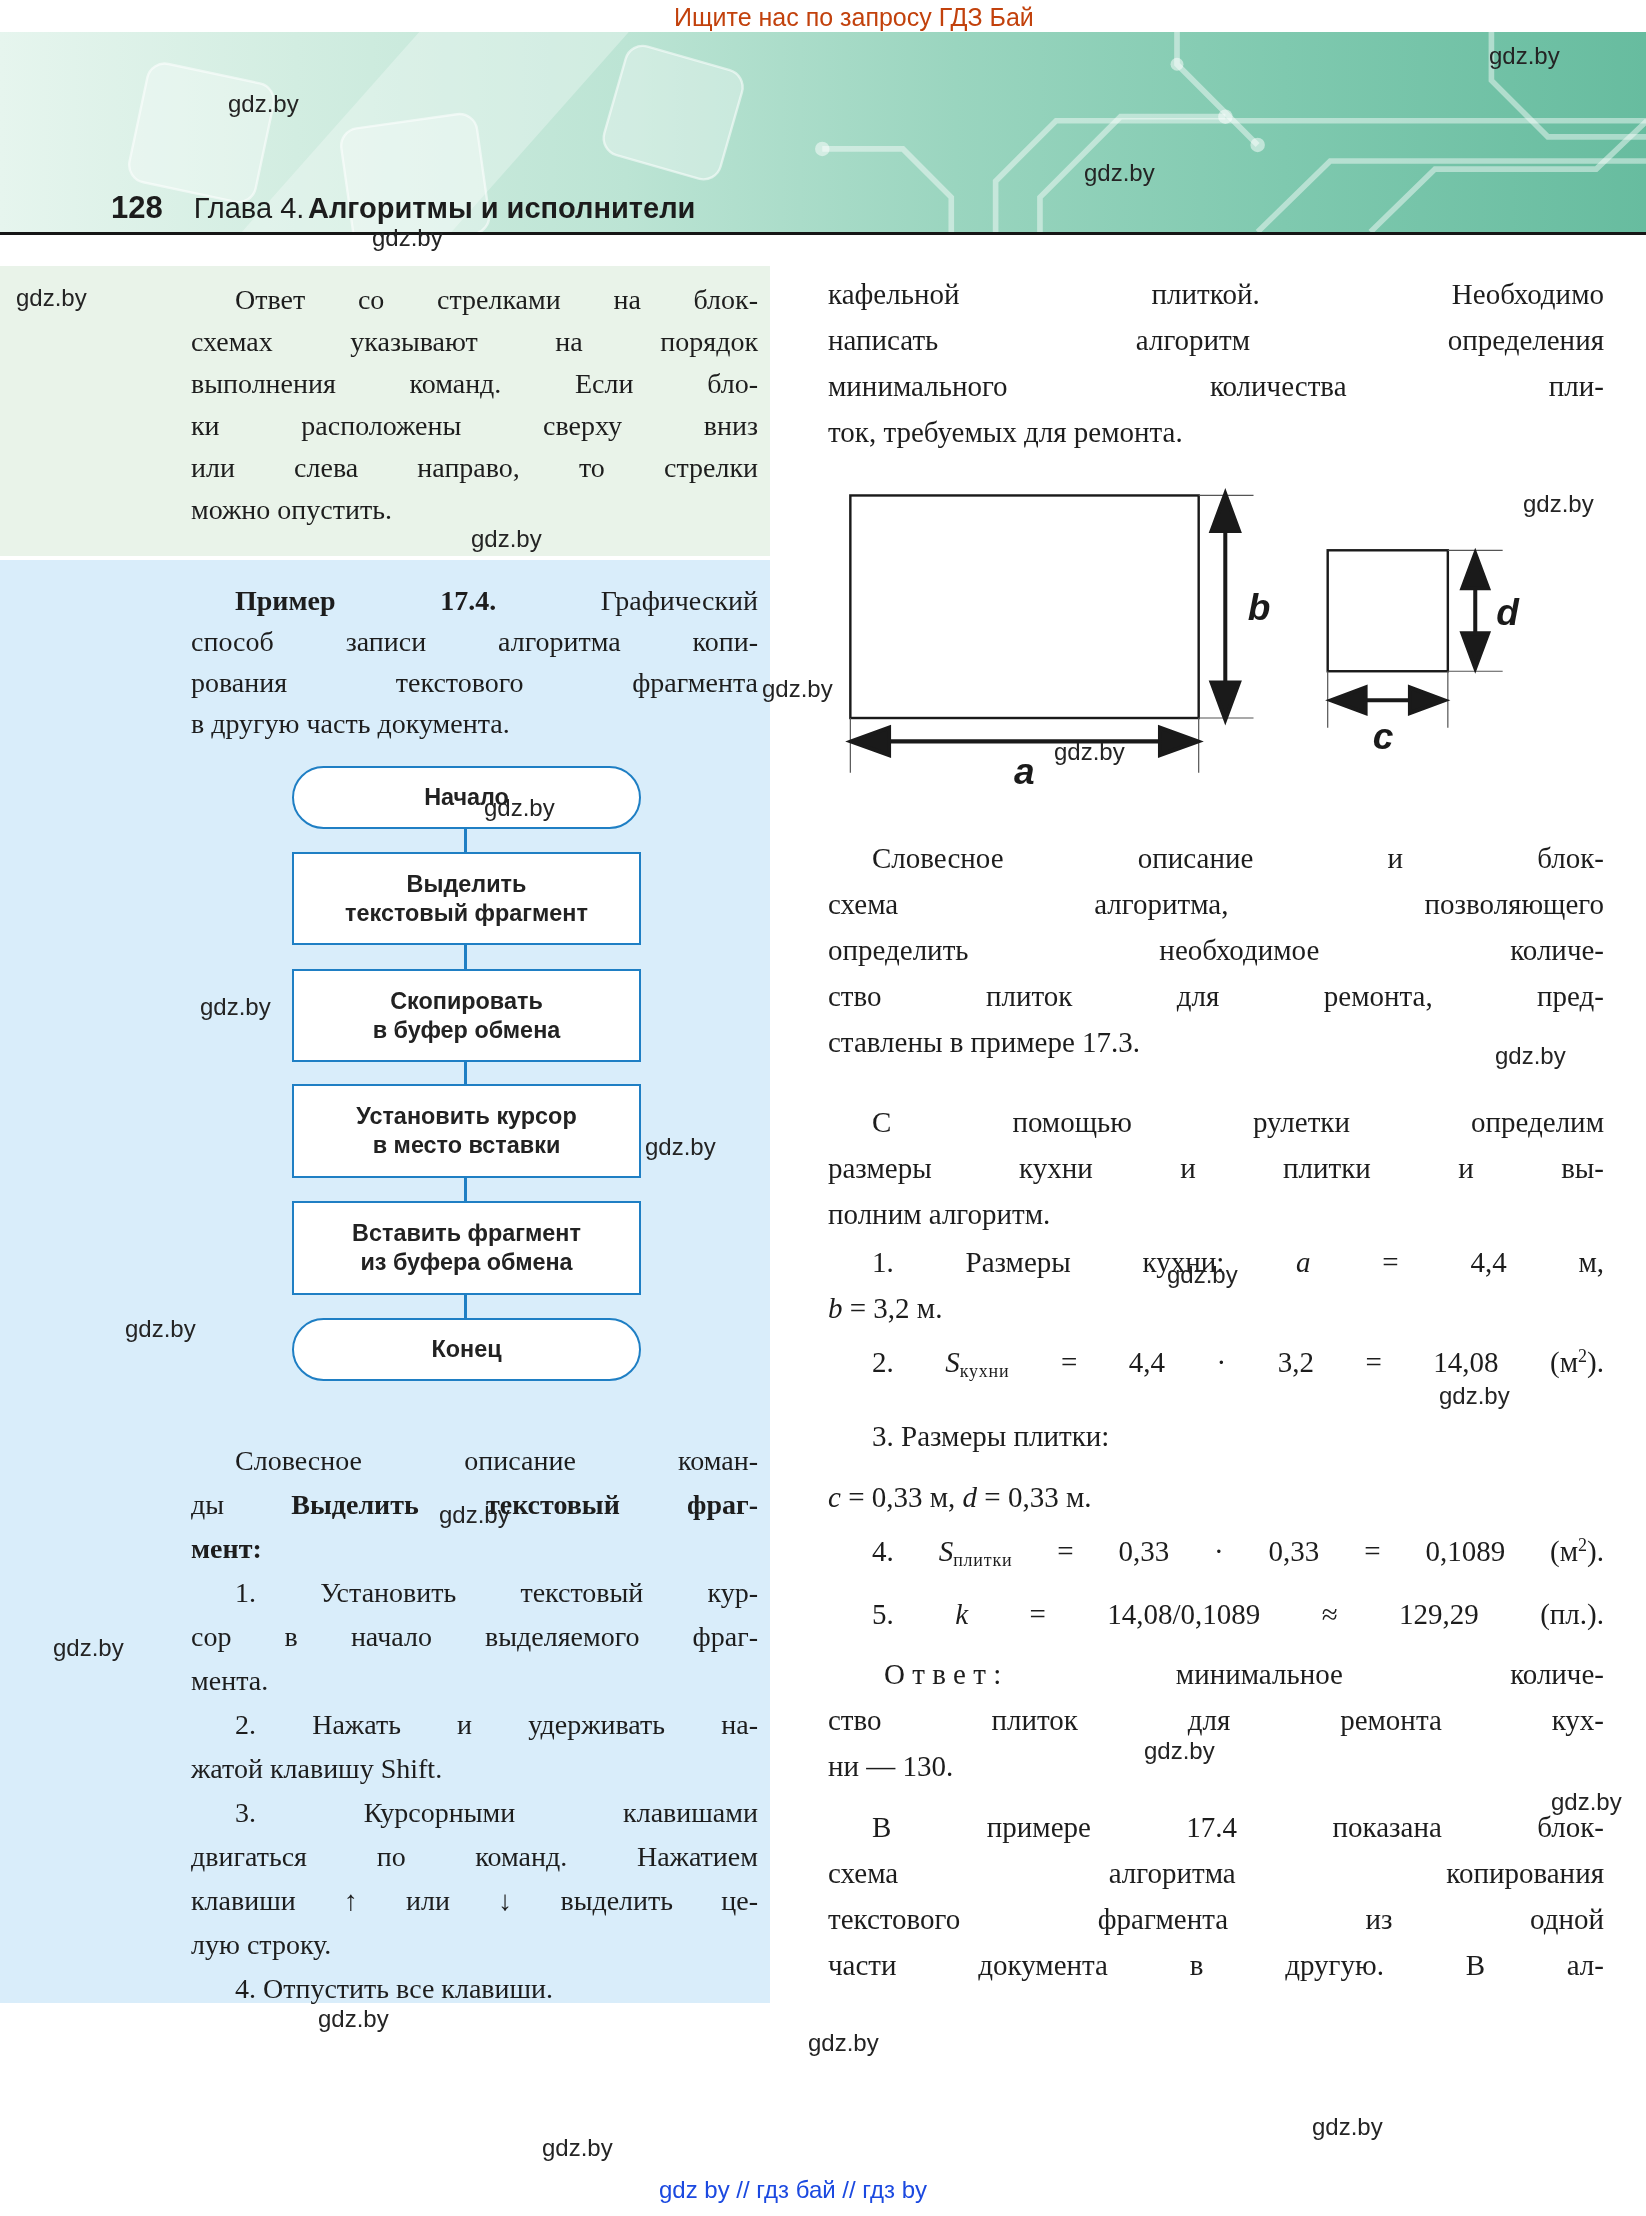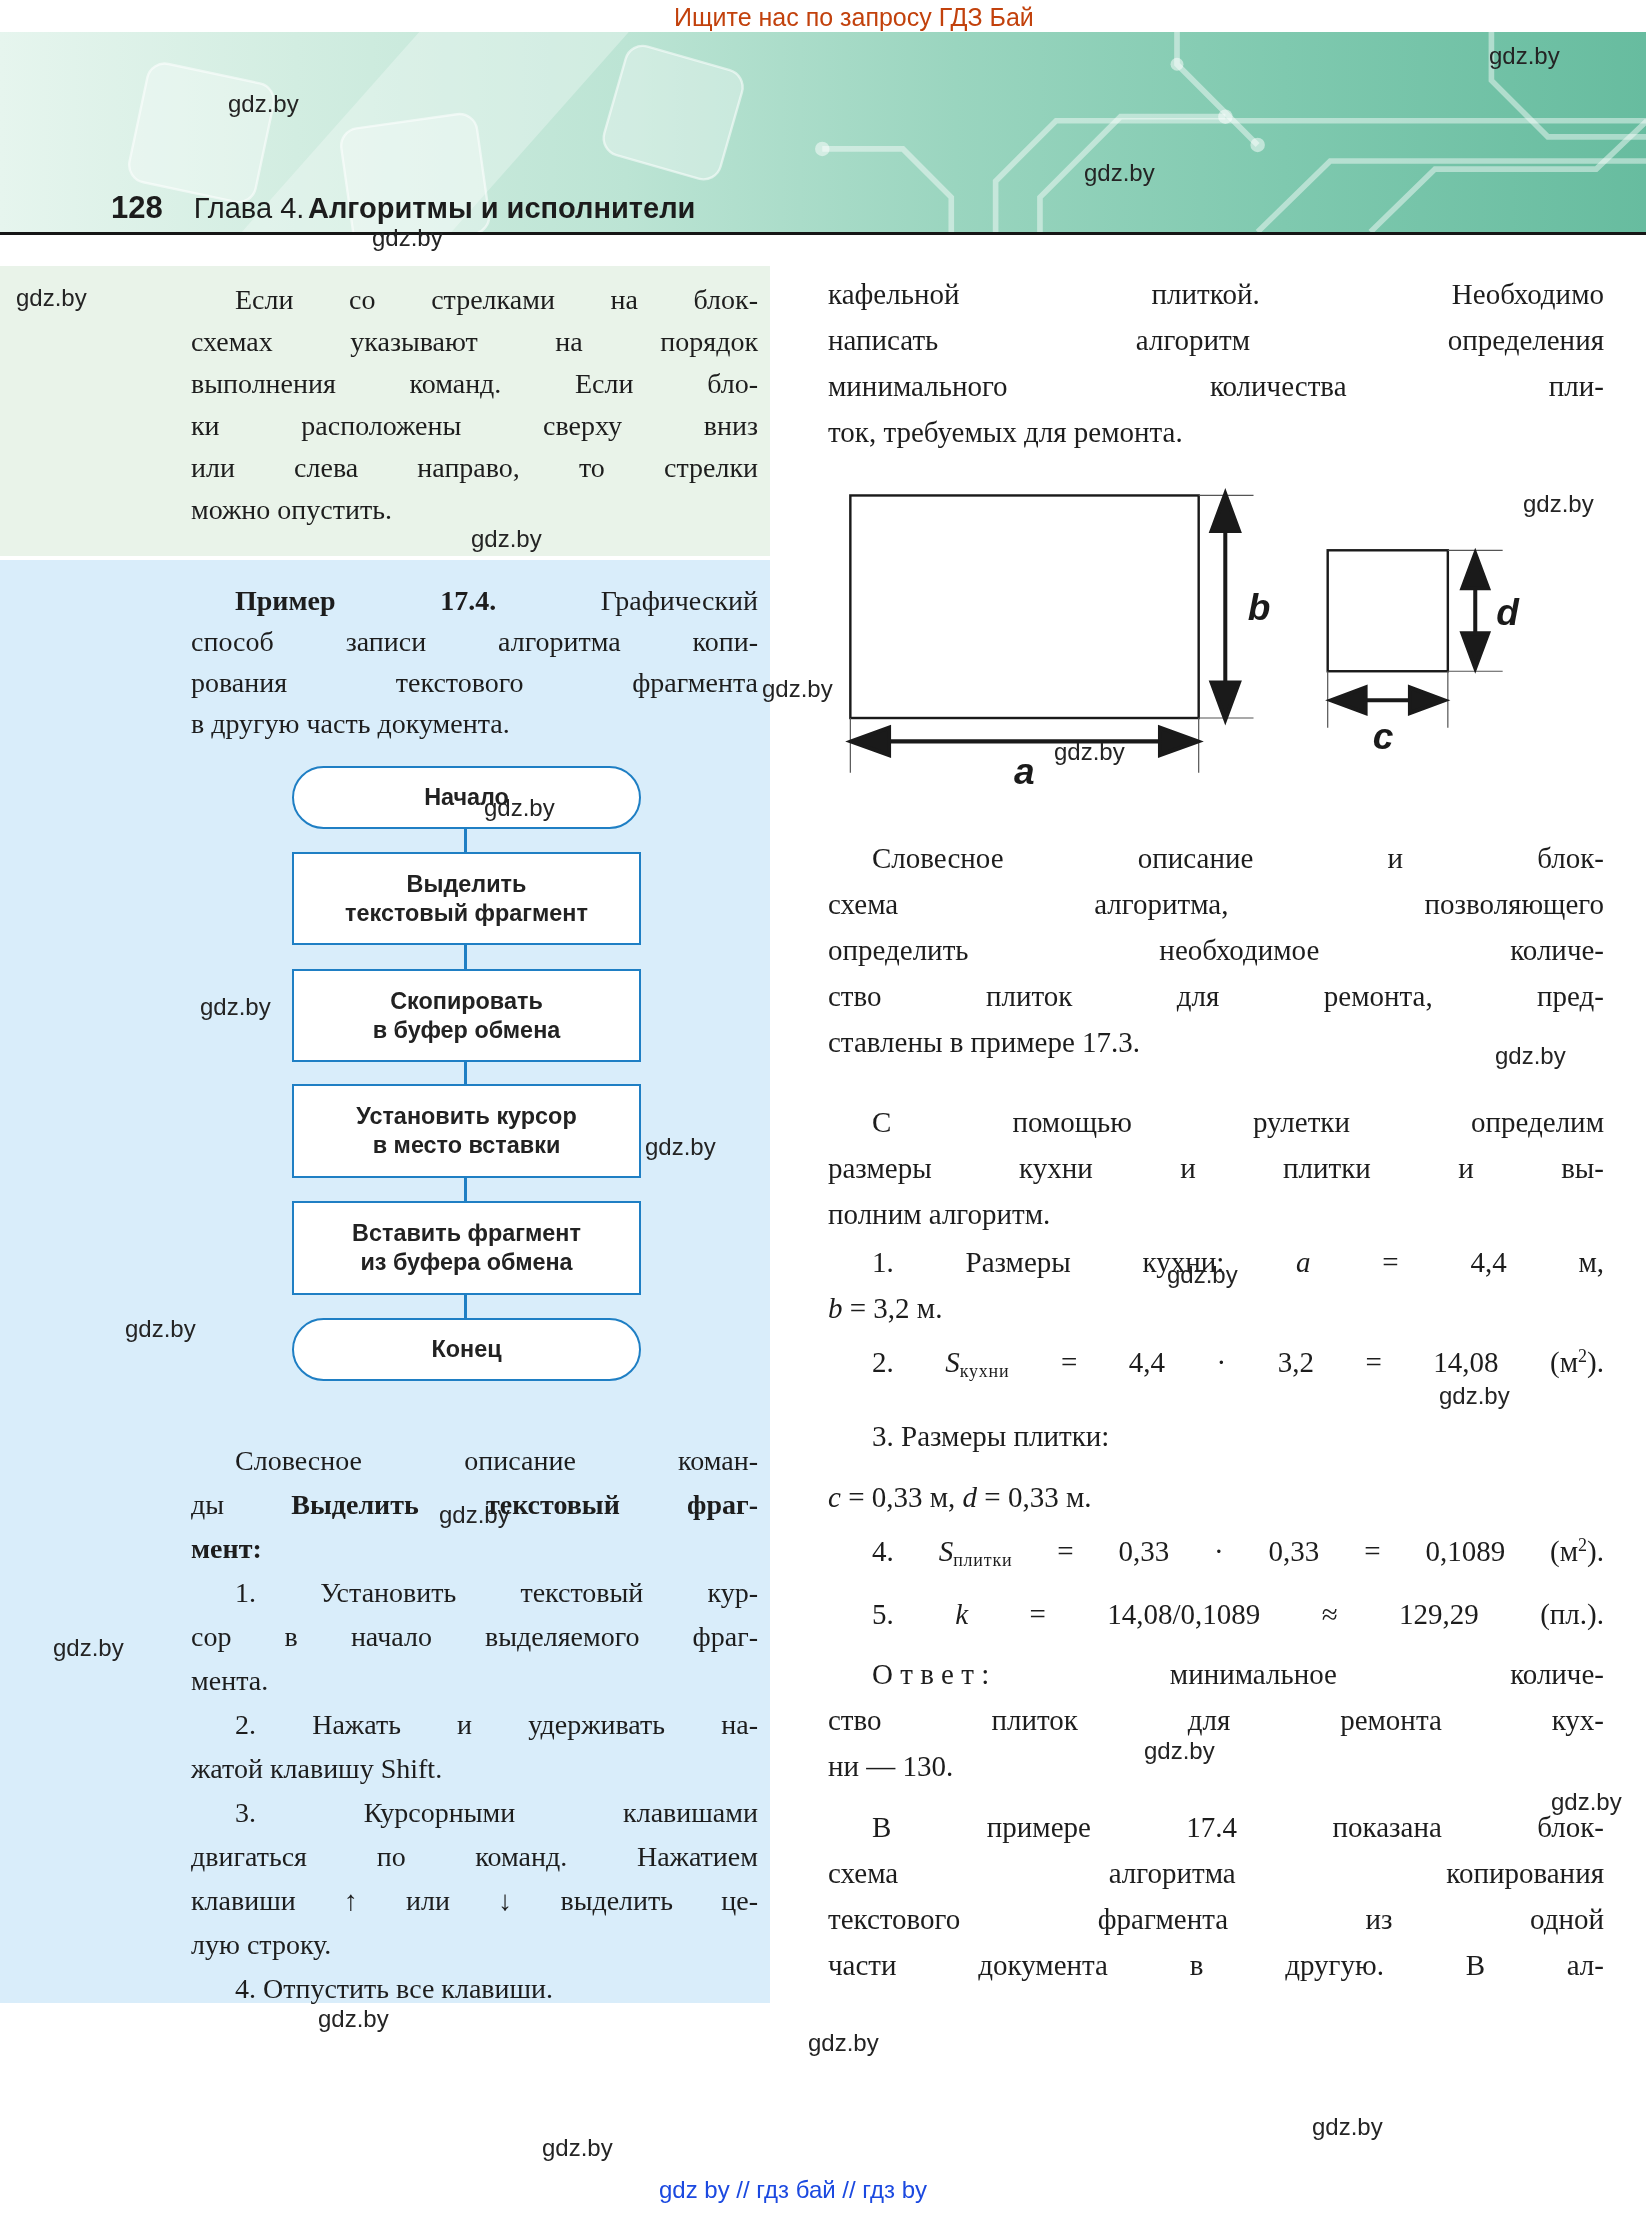--- a/index.html
+++ b/index.html
@@ -29,21 +29,21 @@
   .tb{position:absolute;}
   .ltxt{font-size:28px;line-height:44px;width:567px;left:191px;}
   .rtxt{font-size:29px;line-height:46px;width:776px;left:828px;}
   .ln{text-align:justify;}
   .ln.st{text-align-last:justify;}
   .ln.ind{text-indent:44px;}
   .sg-b{font-weight:700;}
   .sg-i{font-style:italic;}
   .sg-sub{font-size:0.62em;position:relative;top:0.30em;letter-spacing:0.8px;}
   .sg-sup{font-size:0.62em;position:relative;top:-0.55em;}
-  .sg-sp{letter-spacing:7.3px;}
+  .sg-sp{letter-spacing:7.3px;margin-left:12px;}
 
   
   .flow-node{position:absolute;left:292px;width:349px;border:2.4px solid #1f7fc4;background:#ffffff;
              box-sizing:border-box;display:flex;flex-direction:column;align-items:center;justify-content:center;
              font-family:"Liberation Sans",sans-serif;font-weight:700;font-size:23.4px;line-height:29px;
              color:#222222;text-align:center;}
   .flow-term{border-radius:32px;align-items:center;}
   .flow-conn{position:absolute;left:464px;width:3.2px;background:#1f7fc4;}
 
   
@@ -91,21 +91,21 @@
 
   <div class="page-head">
     <span class="pg-num">128</span><span class="chapter">Глава 4.</span>
     <span class="chapter-title">Алгоритмы и исполнители</span>
   </div>
 
   <div class="green-box"></div>
   <div class="blue-box"></div>
 
   <div class="tb ltxt" style="top:279px;line-height:42px;">
-      <div class="ln st ind"><span class="sg-p">Если со стрелками на блок-</span></div>
+      <div class="ln st ind"><span class="sg-p">Ответ со стрелками на блок-</span></div>
       <div class="ln st"><span class="sg-p">схемах указывают на порядок</span></div>
       <div class="ln st"><span class="sg-p">выполнения команд. Если бло-</span></div>
       <div class="ln st"><span class="sg-p">ки расположены сверху вниз</span></div>
       <div class="ln st"><span class="sg-p">или слева направо, то стрелки</span></div>
       <div class="ln "><span class="sg-p">можно опустить.</span></div>
     </div>
   <div class="tb ltxt" style="top:580px;line-height:41px;">
       <div class="ln st ind"><span class="sg-b">Пример 17.4.</span><span class="sg-p">  Графический</span></div>
       <div class="ln st"><span class="sg-p">способ записи алгоритма копи-</span></div>
       <div class="ln st"><span class="sg-p">рования текстового фрагмента</span></div>

